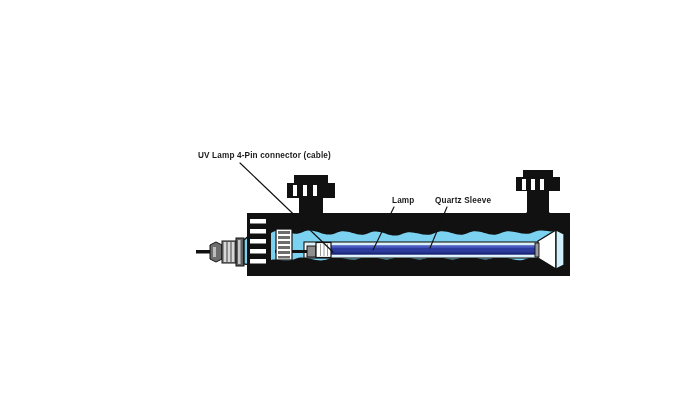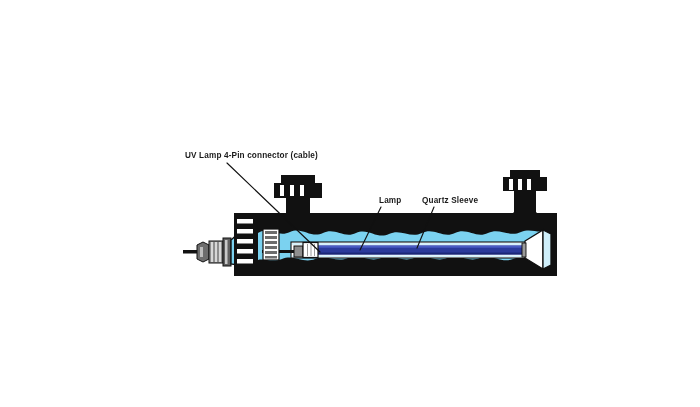--- a/index.html
+++ b/index.html
@@ -10,21 +10,21 @@
   }
   body {
     width: 700px;
     height: 407px;
     position: relative;
     overflow: hidden;
     font-family: "Liberation Sans", "DejaVu Sans", sans-serif;
   }
   #diagram-root {
     position: absolute;
-    left: 3px;
+    left: 16px;
     top: 0;
     width: 612px;
     height: 407px;
     padding-left: 19px;
   }
   svg.diagram {
     display: block;
     width: 700px;
     height: 407px;
   }

